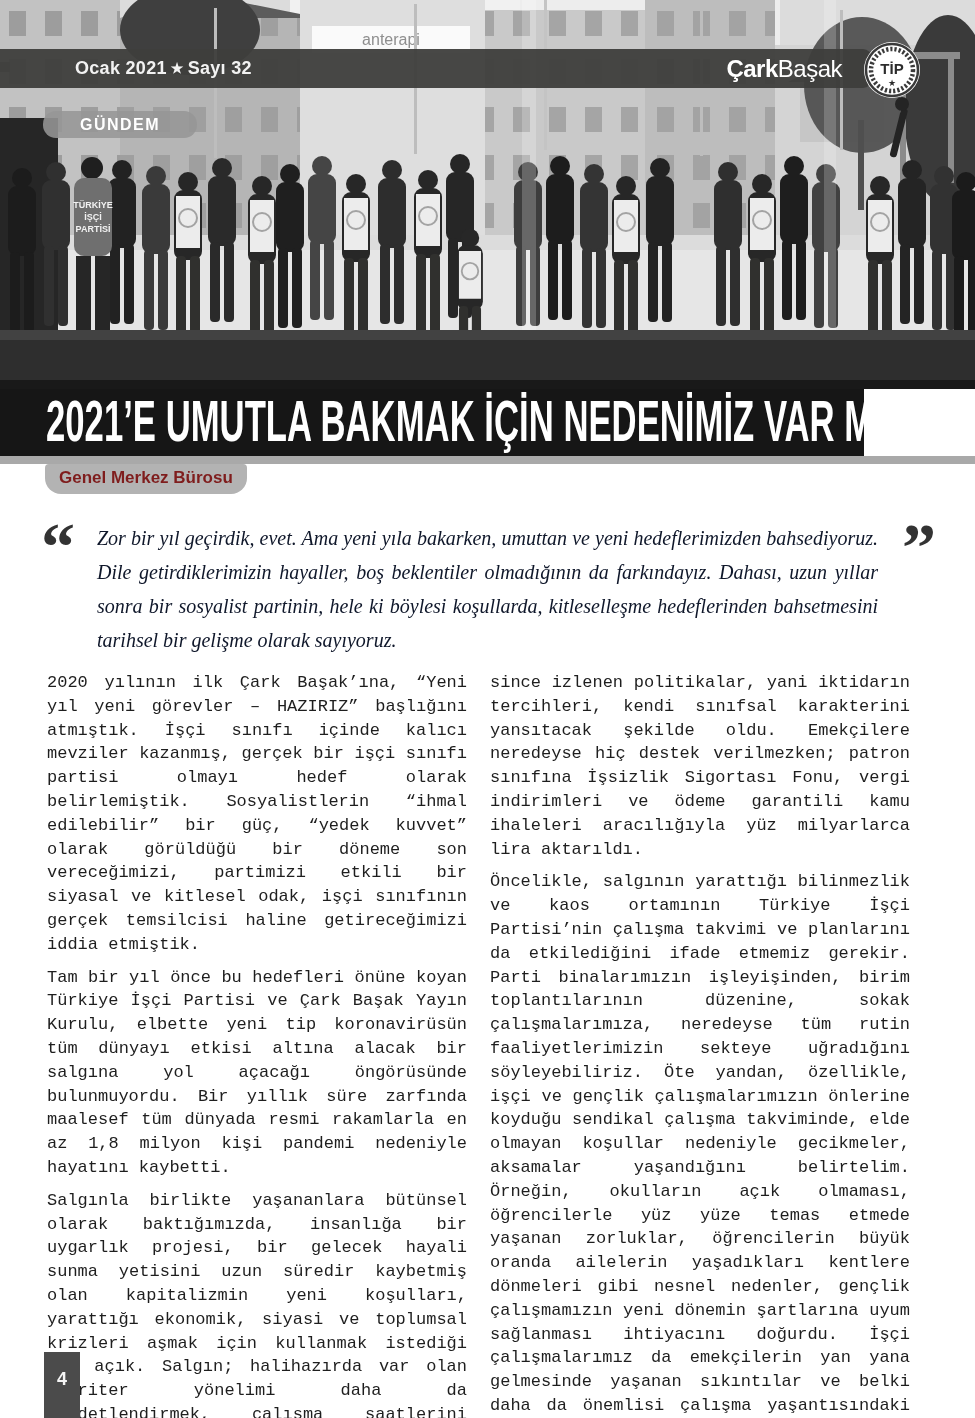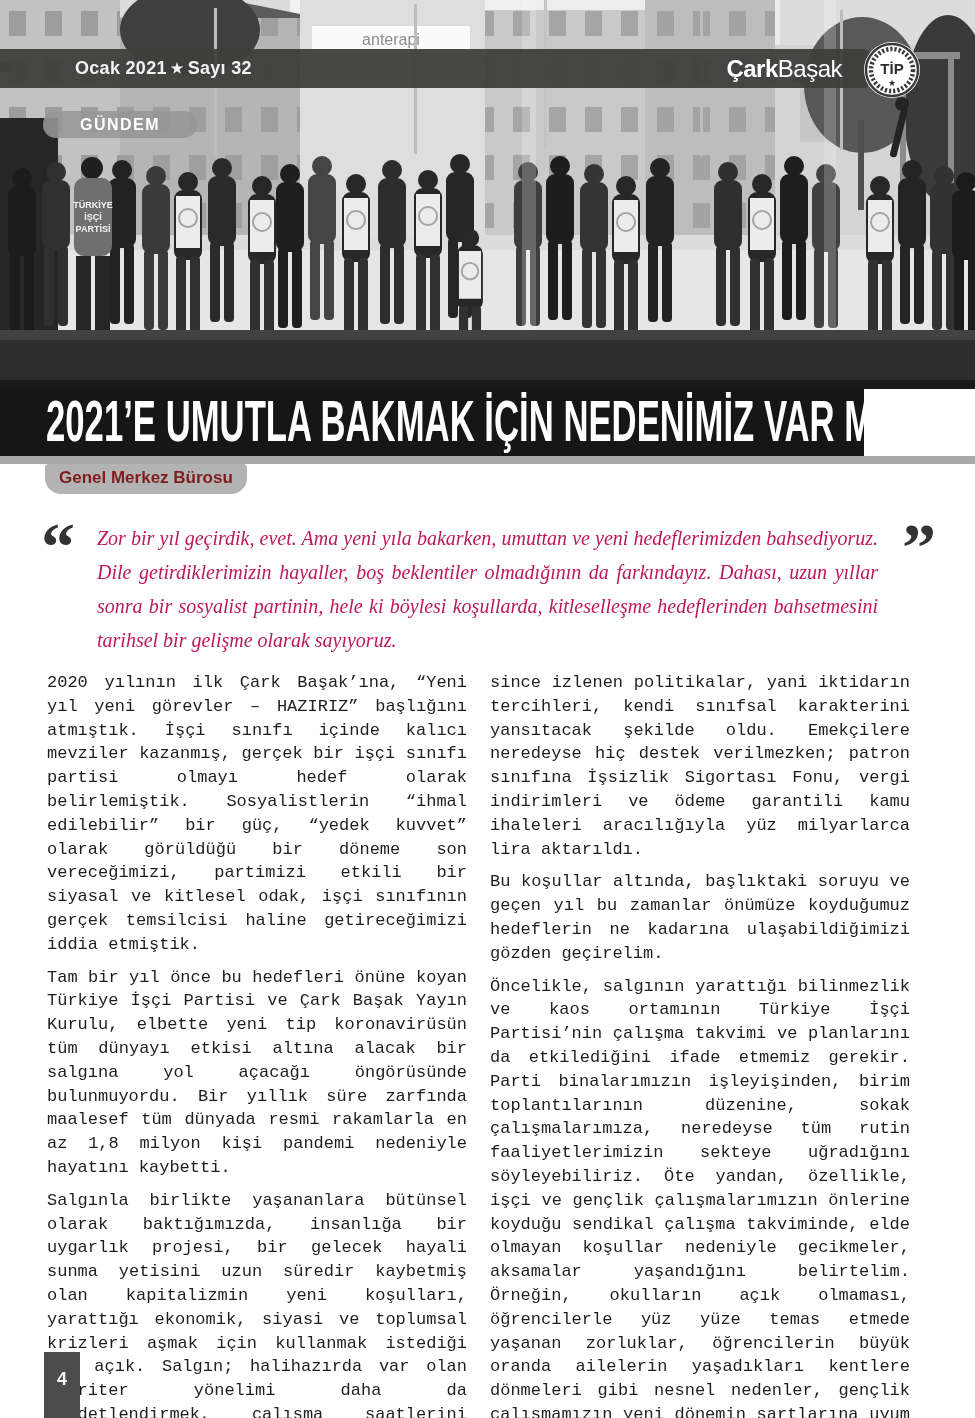--- a/index.html
+++ b/index.html
@@ -36,21 +36,21 @@
   .byline-badge{display:inline-block;margin-left:45px;background:#b3b3b3;color:#7f1d1d;
       font-weight:700;font-size:17px;padding:4px 14px 6px 14px;border-radius:4px 4px 16px 16px;}
 
   
   .quote{position:relative;margin:22px 45px 0 45px;padding:2px 52px 0 52px;}
   .qmark{position:absolute;top:-6px;font-family:"Liberation Serif",serif;font-weight:800;
       font-size:68px;line-height:1;color:#333333;}
   .qmark.open{left:-4px;}
   .qmark.close{right:-6px;}
   .quote-text{font-family:"Liberation Serif",serif;font-style:italic;font-size:20px;
-      line-height:34px;color:#be185d;text-align:justify;}
+      line-height:34px;color:#0f172a;text-align:justify;}
 
   
   .columns{display:flex;gap:23px;margin:14px 47px 0 47px;}
   .col{width:420px;font-family:Liberation Mono, monospace;font-size:17px;line-height:23.8px;
       color:#1e1e1e;text-align:justify;}
   .col p{margin:0 0 9px 0;}
 
   
   .pagenum{position:absolute;left:44px;top:1352px;width:36px;height:66px;background:#4b4b4b;
       color:#f5f5f5;font-weight:700;font-size:18px;text-align:center;padding-top:17px;
@@ -216,21 +216,20 @@
   </div>
 
   <div class="columns">
     <div class="col" lang="tr">
         <p>2020 yılının ilk Çark Başak’ına, “Yeni yıl yeni görevler – HAZIRIZ” başlığını atmıştık. İşçi sınıfı içinde kalıcı mevziler kazanmış, gerçek bir işçi sınıfı partisi olmayı hedef olarak belirlemiştik. Sosyalistlerin “ihmal edilebilir” bir güç, “yedek kuvvet” olarak görüldüğü bir döneme son vereceğimizi, partimizi etkili bir siyasal ve kitlesel odak, işçi sınıfının gerçek temsilcisi haline getireceğimizi iddia etmiştik.</p>
         <p>Tam bir yıl önce bu hedefleri önüne koyan Türkiye İşçi Partisi ve Çark Başak Yayın Kurulu, elbette yeni tip koronavirüsün tüm dünyayı etkisi altına alacak bir salgına yol açacağı öngörüsünde bulunmuyordu. Bir yıllık süre zarfında maalesef tüm dünyada resmi rakamlarla en az 1,8 milyon kişi pandemi nedeniyle hayatını kaybetti.</p>
         <p>Salgınla birlikte yaşananlara bütünsel olarak baktığımızda, insanlığa bir uygarlık projesi, bir gelecek hayali sunma yetisini uzun süredir kaybetmiş olan kapitalizmin yeni koşulları, yarattığı ekonomik, siyasi ve toplumsal krizleri aşmak için kullanmak istediği çok açık. Salgın; halihazırda var olan otoriter yönelimi daha da şiddetlendirmek, çalışma saatlerini çevrimiçi (online) çalışmayla artırmak, işten çıkarmayı hızlandırmak, yeni ticaret yöntemleriyle kârı artırmak, devlet olanaklarını patronlara daha fütursuzca aktarmak için fırsat olarak değerlendirilmeye başlandı bile.</p>
       </div>
     <div class="col" lang="tr">
         <p>since izlenen politikalar, yani iktidarın tercihleri, kendi sınıfsal karakterini yansıtacak şekilde oldu. Emekçilere neredeyse hiç destek verilmezken; patron sınıfına İşsizlik Sigortası Fonu, vergi indirimleri ve ödeme garantili kamu ihaleleri aracılığıyla yüz milyarlarca lira aktarıldı.</p>
-        <p>Bu koşullar altında, başlıktaki soruyu ve geçen yıl bu zamanlar önümüze koyduğumuz hedeflerin ne kadarına ulaşabildiğimizi gözden geçirelim.</p>
         <p>Öncelikle, salgının yarattığı bilinmezlik ve kaos ortamının Türkiye İşçi Partisi’nin çalışma takvimi ve planlarını da etkilediğini ifade etmemiz gerekir. Parti binalarımızın işleyişinden, birim toplantılarının düzenine, sokak çalışmalarımıza, neredeyse tüm rutin faaliyetlerimizin sekteye uğradığını söyleyebiliriz. Öte yandan, özellikle, işçi ve gençlik çalışmalarımızın önlerine koyduğu sendikal çalışma takviminde, elde olmayan koşullar nedeniyle gecikmeler, aksamalar yaşandığını belirtelim. Örneğin, okulların açık olmaması, öğrencilerle yüz yüze temas etmede yaşanan zorluklar, öğrencilerin büyük oranda ailelerin yaşadıkları kentlere dönmeleri gibi nesnel nedenler, gençlik çalışmamızın yeni dönemin şartlarına uyum sağlanması ihtiyacını doğurdu. İşçi çalışmalarımız da emekçilerin yan yana gelmesinde yaşanan sıkıntılar ve belki daha da önemlisi çalışma yaşantısındaki alt-üst oluşun yeni bir stratejiyi zorlaması gibi gerekçelerle planlarında değişiklik ve yenilemelere gitmek zorunda kaldı.</p>
         <p>En ciddi aksamalardan biri de ülke çapındaki örgüt-</p>
       </div>
   </div>
 
   <div class="pagenum">4</div>
 
 </div>
 
 </body></html>

